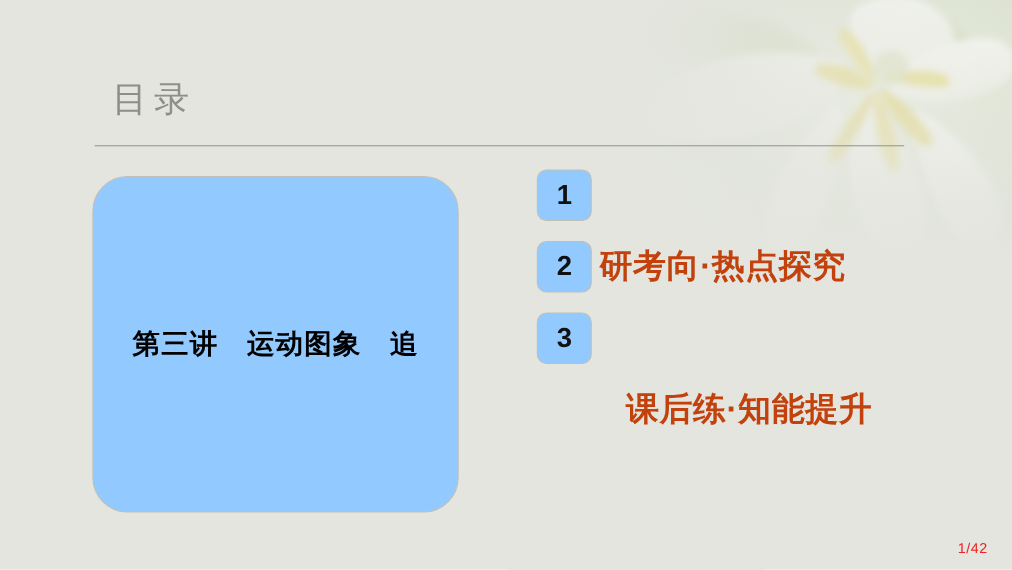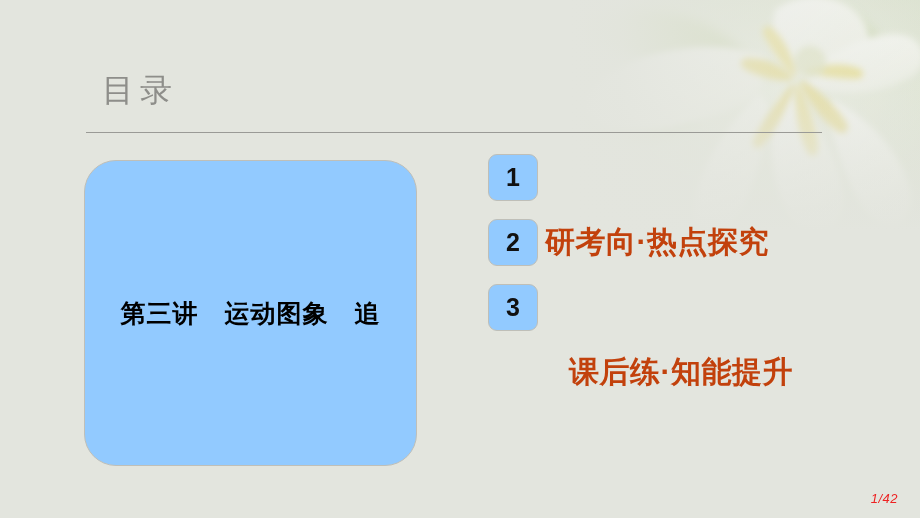--- a/index.html
+++ b/index.html
@@ -164,21 +164,20 @@
   }
 
   
   .page-number {
     position: absolute;
     right: 22px;
     bottom: 12px;
     font-size: 13px;
     color: #ee2222;
     letter-spacing: 0.5px;
-    font-style: italic;
   }
 </style>
 </head>
 <body>
 
 <div id="slide">
 
   <div class="flower-layer">
     <svg viewBox="0 0 350 230" xmlns="http://www.w3.org/2000/svg" aria-hidden="true">
       <defs>

